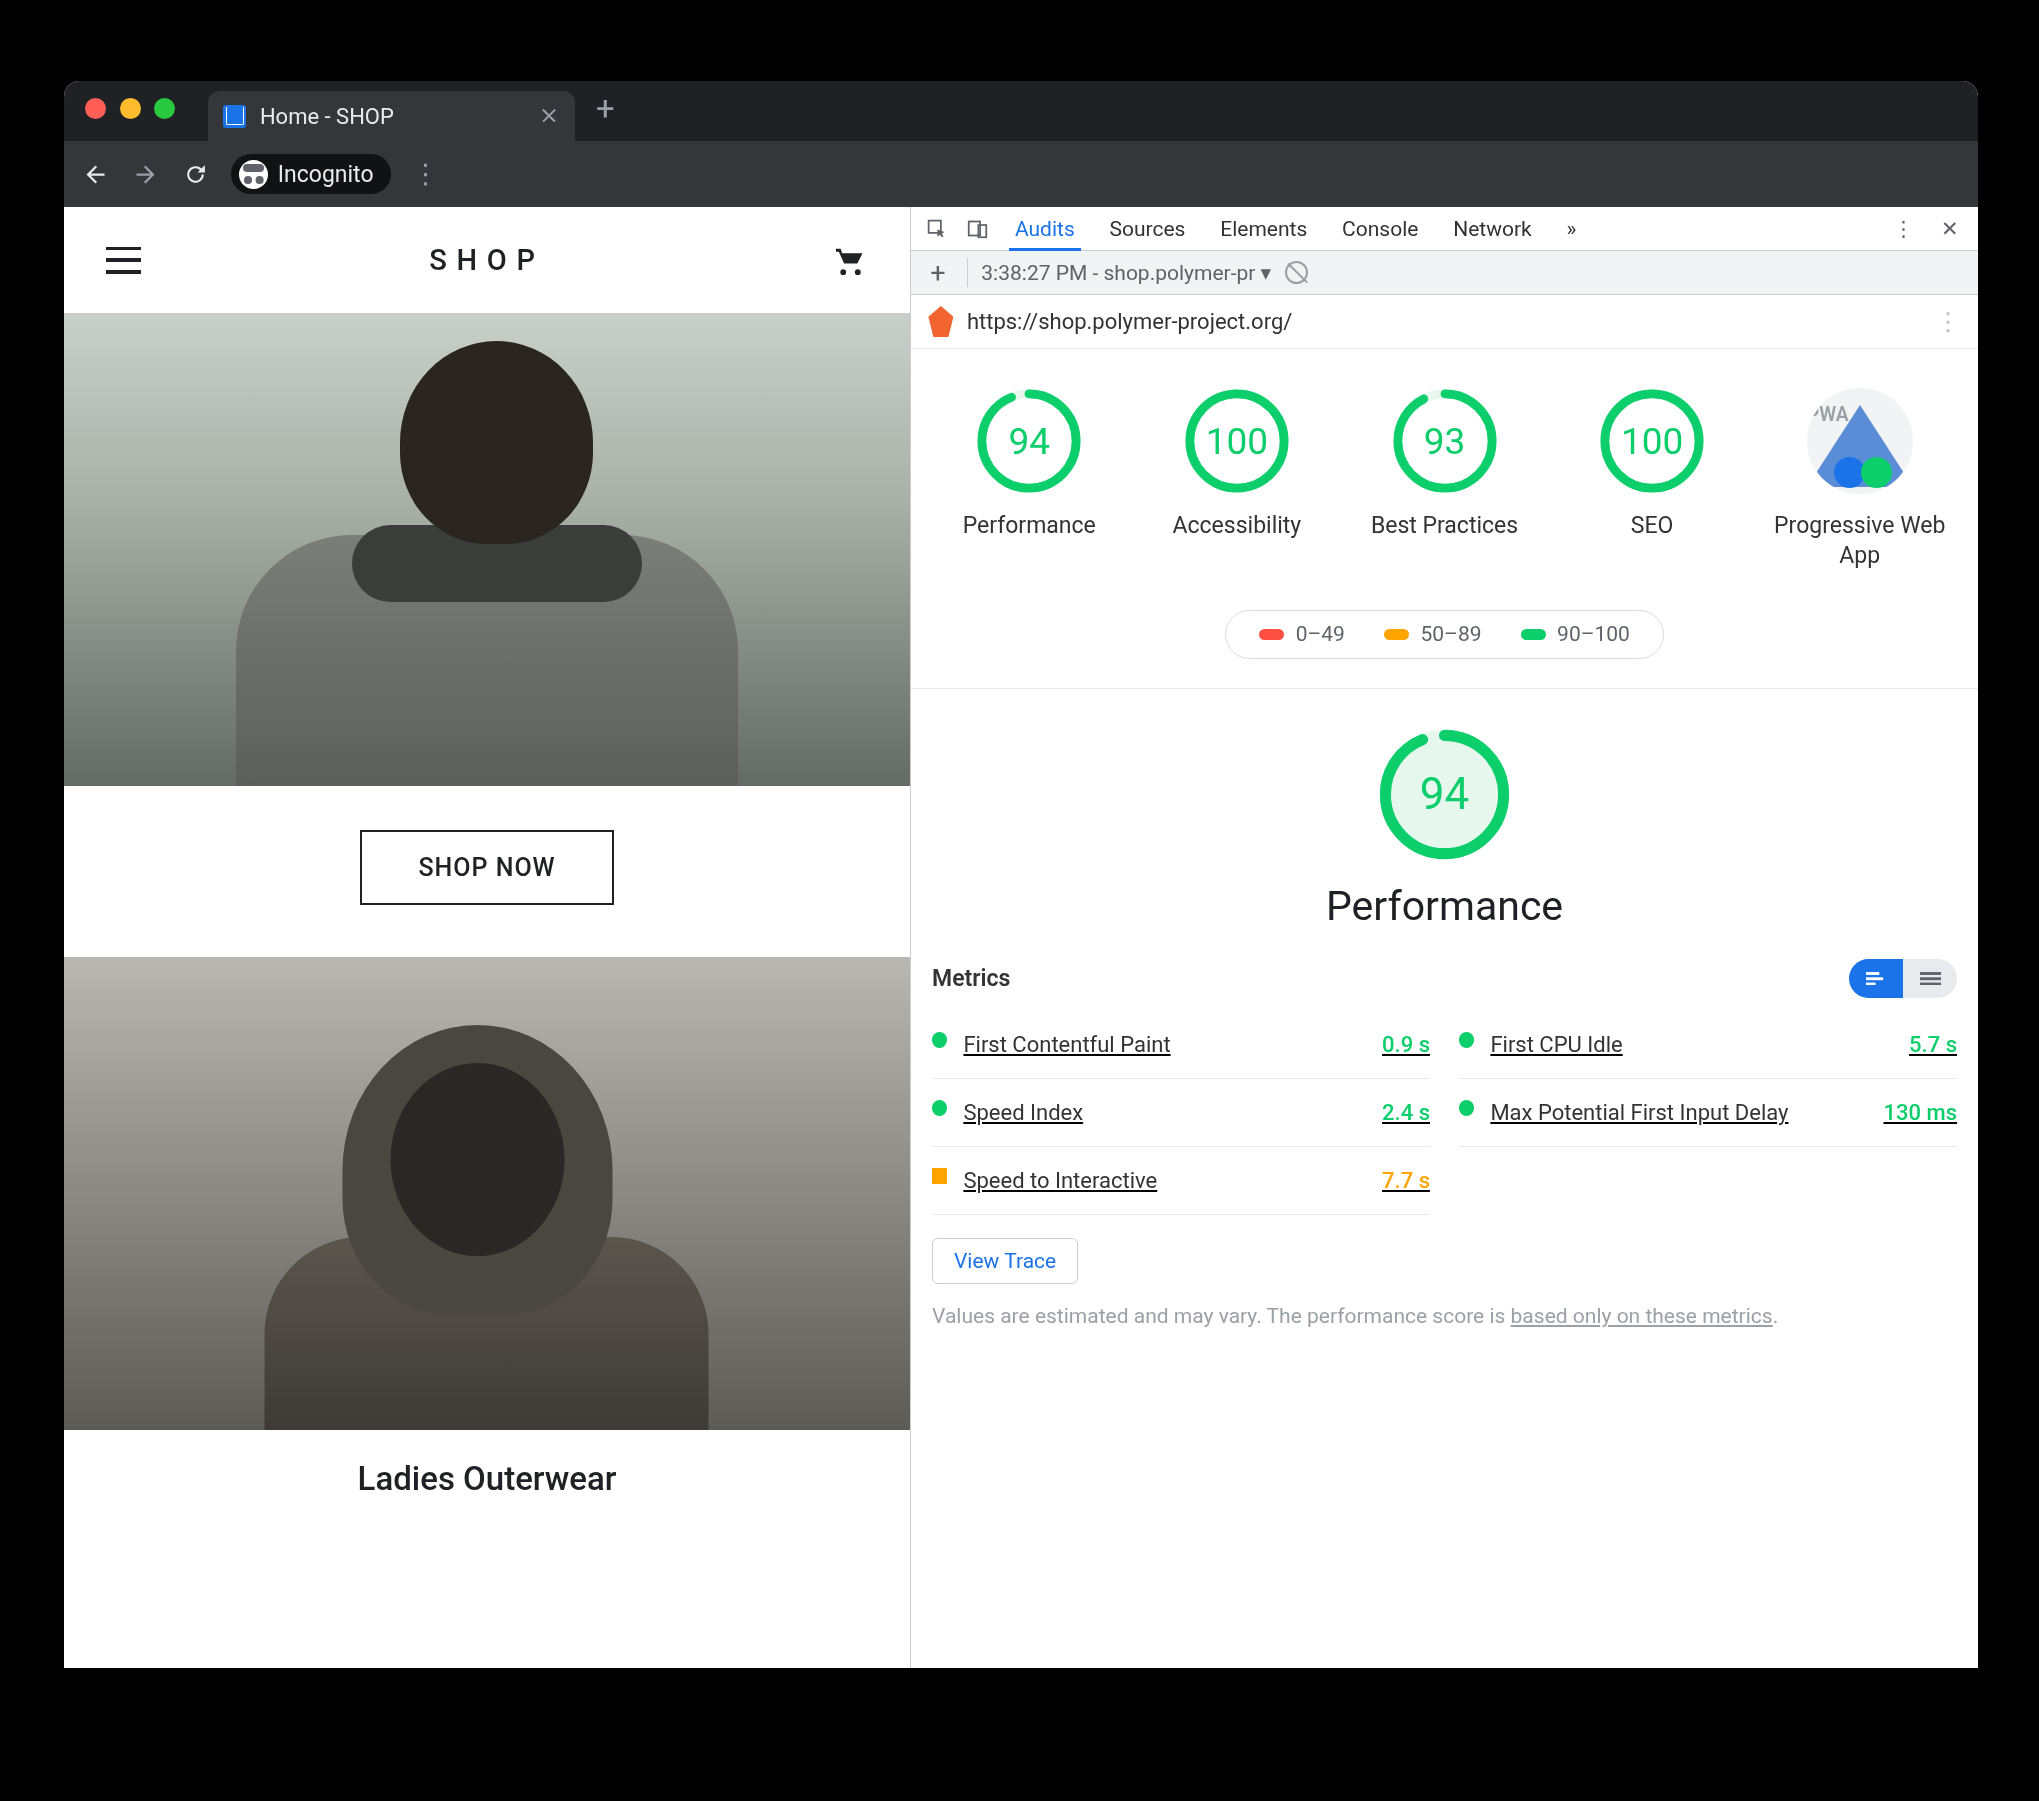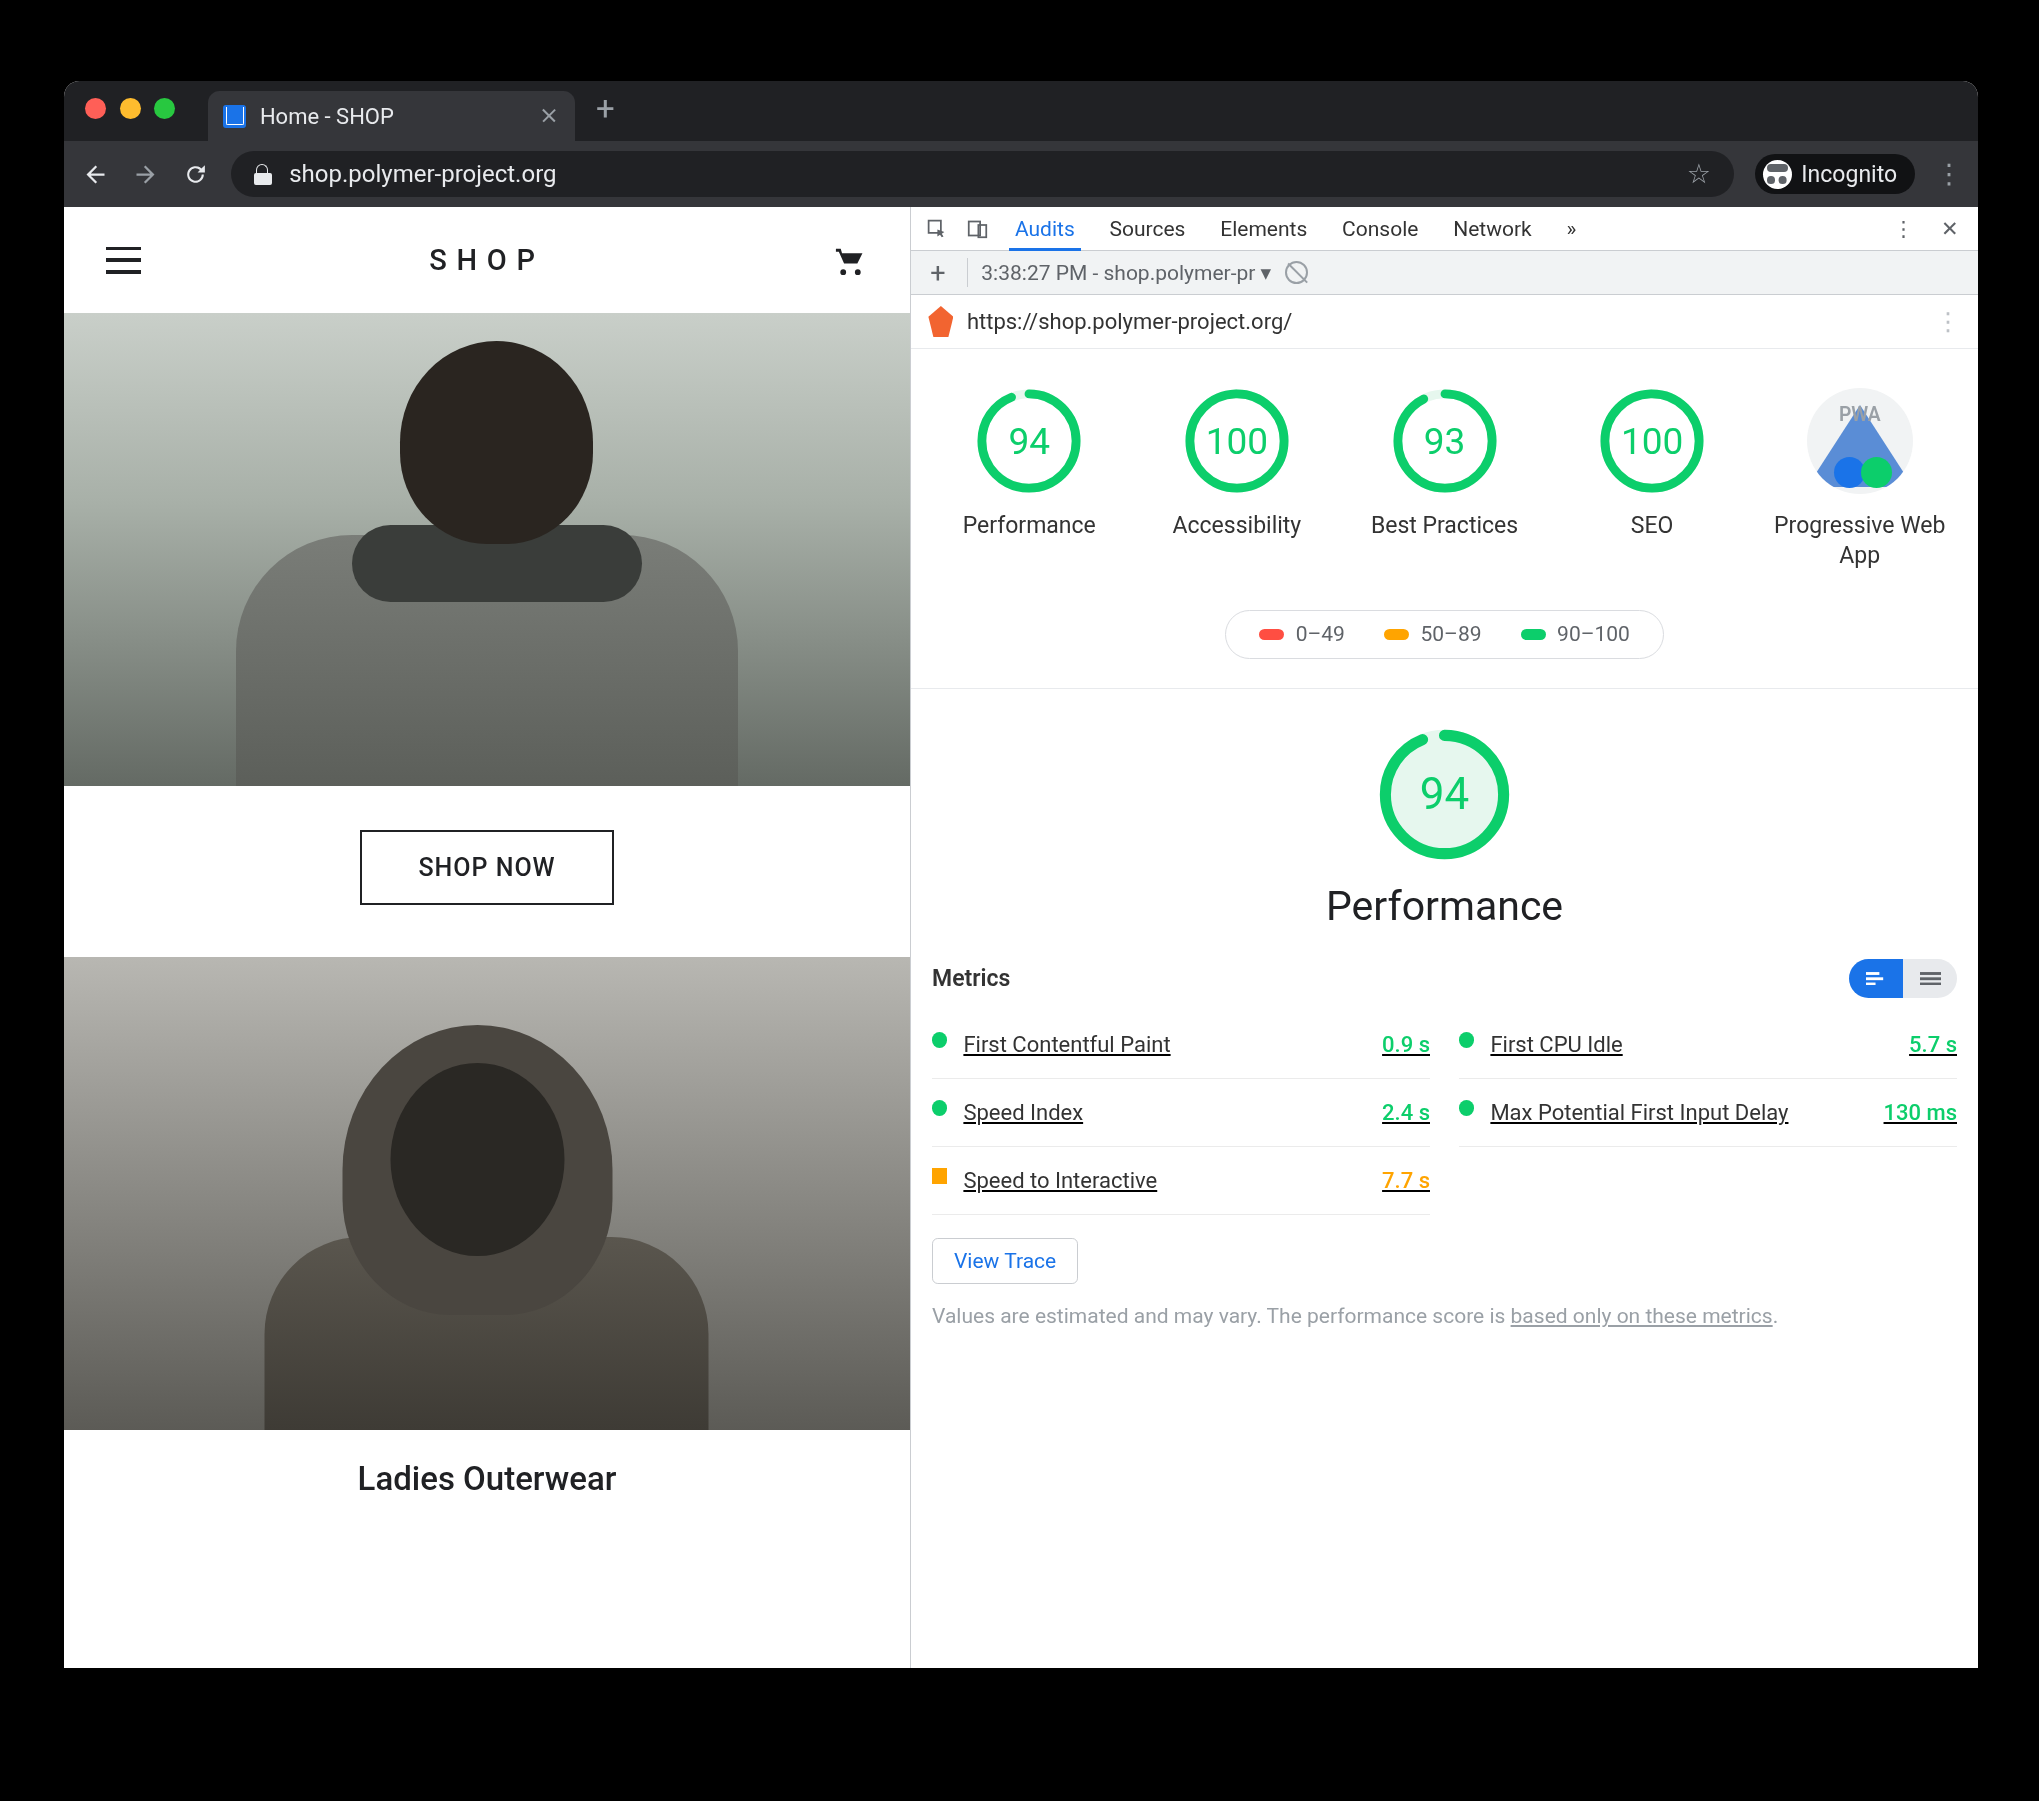--- a/index.html
+++ b/index.html
@@ -461,21 +461,21 @@
     position: absolute;
     left: 0; top: 17.4px;
     width: 0; height: 0;
     border-left: 53px solid transparent;
     border-right: 53px solid transparent;
     border-bottom: 82px solid #5a8dd6;
   }
   .pwa-badge .txt {
     position: absolute;
     top: 15.4px; left: 0; right: 0;
-    text-align: center;
+    text-align: left;
     font-size: 19.3px;
     color: #9aa0a6;
     font-weight: 600;
   }
   .pwa-badge .b1, .pwa-badge .b2 {
     position: absolute;
     width: 31px; height: 31px;
     border-radius: 50%;
     bottom: 5.8px;
   }
@@ -629,25 +629,20 @@
         <div class="nav-icon">
           <svg viewBox="0 0 24 24" width="27" height="27">
               <path fill="currentColor" d="M4 13h12.2l-5.6 5.6L12 20l8-8-8-8-1.4 1.4L16.2 11H4z"></path>
             </svg>
         </div>
         <div class="nav-icon active">
           <svg viewBox="0 0 24 24" width="25" height="25">
               <path fill="currentColor" d="M17.65 6.35A8 8 0 1 0 20 12h-2a6 6 0 1 1-1.76-4.24L14 10h7V3l-3.35 3.35z"></path>
             </svg>
         </div>
-        <div class="omnibox">
-          <div class="lock-icon"></div>
-          <span>shop.polymer-project.org</span>
-          <span class="star-icon">☆</span>
-        </div>
         <div class="incognito-badge">
           <div class="incognito-icon"></div>
           <span>Incognito</span>
         </div>
         <div class="kebab">⋮</div>
       </div>
     </div>
 
     <div class="content">
 

